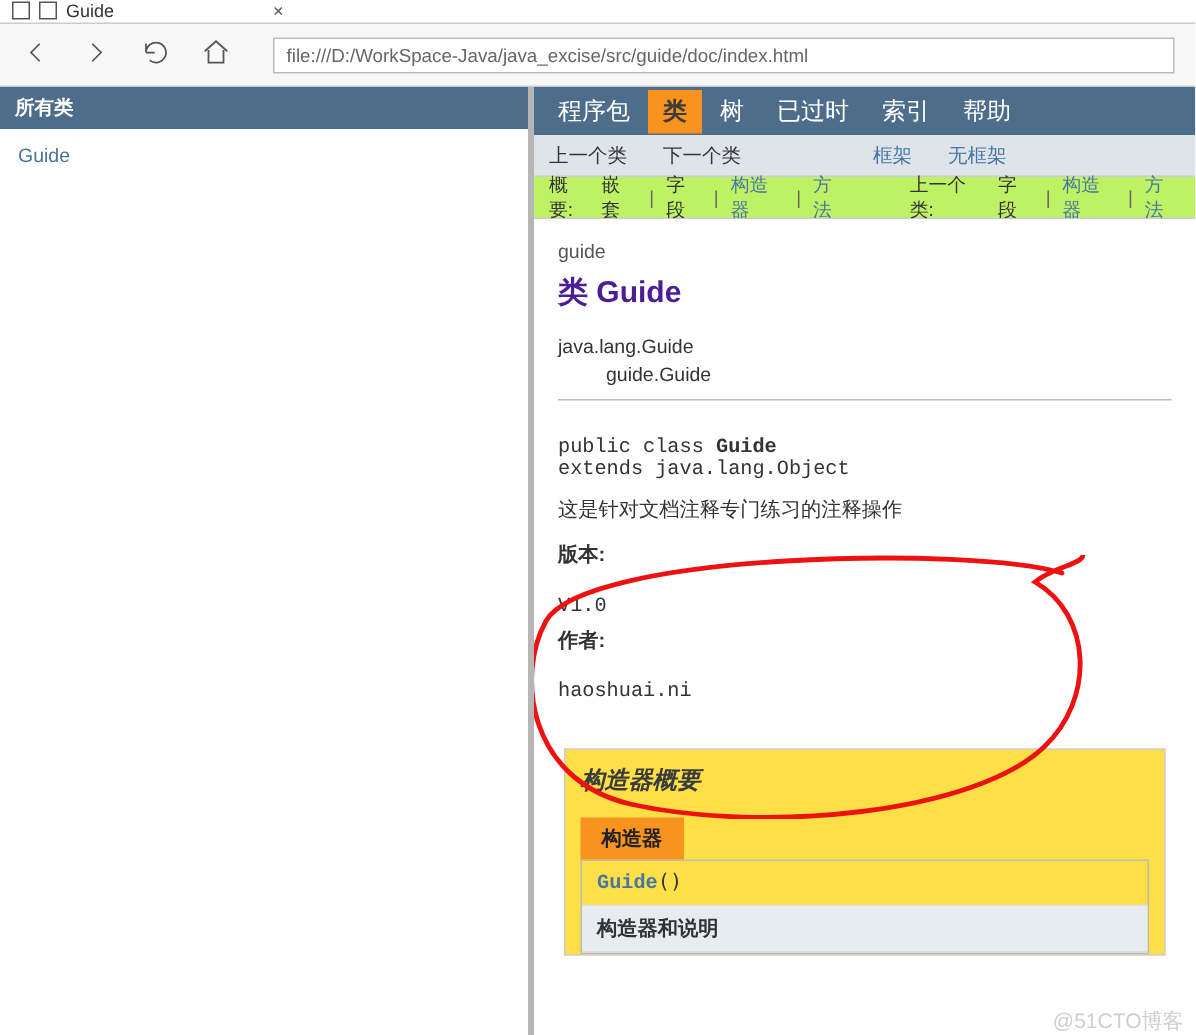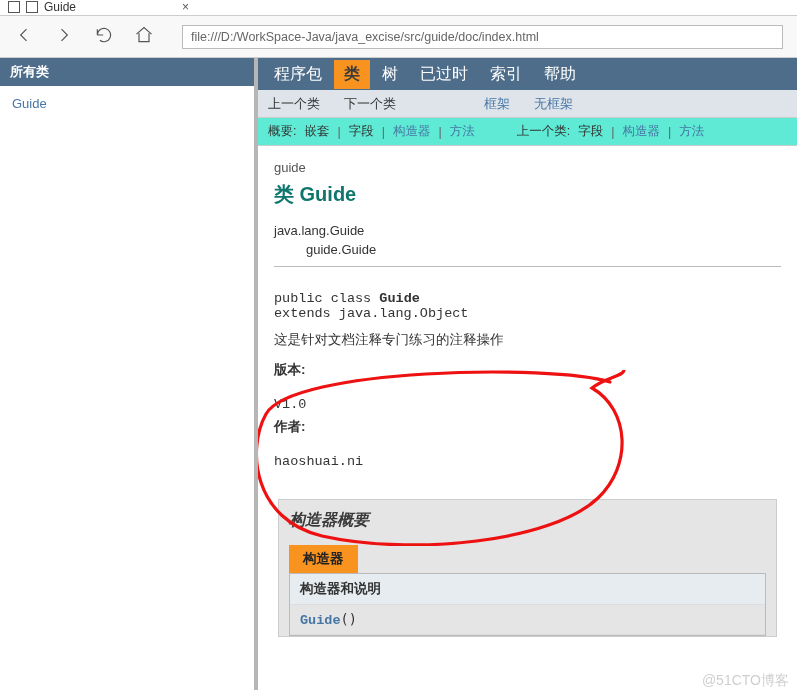--- a/index.html
+++ b/index.html
@@ -10,56 +10,56 @@
   .tab-fragment { display: flex; align-items: center; gap: 6px; padding: 0 8px; }
   .tab-fragment .sq { width:12px; height:12px; border:1px solid #555; display:inline-block; }
   .tab-fragment .close { margin-left: 100px; color:#555; }
 
   .nav-bar { height: 42px; display: flex; align-items: center; gap: 20px; padding: 0 14px; border-bottom: 1px solid #ccc; background:#f8f8f8; }
   .nav-bar svg { width: 20px; height: 20px; stroke: #555; fill: none; stroke-width: 1.4; }
   .addr { flex: 1; height: 24px; border: 1px solid #bbb; background: #fff; display: flex; align-items: center; padding: 0 8px; font-size: 12.5px; color: #666; margin-left: 8px; }
 
   
   .content { display: flex; height: calc(690px - 16px - 42px); }
-  .left-pane { width: 258px; border-right: 4px solid #b6b6b6; display:flex; flex-direction:column; }
+  .left-pane { width: 356px; border-right: 4px solid #b6b6b6; display:flex; flex-direction:column; }
   .left-head { background: #4d6d8b; color: #fff; font-weight: bold; height: 28px; line-height: 28px; padding: 0 10px; font-size: 13px; }
   .left-body { padding: 10px 12px; }
   .left-body a { color: #4776a5; text-decoration: none; font-size: 13px; }
 
   .right-pane { flex: 1; display:flex; flex-direction:column; background:#fff; overflow:hidden; }
   .right-tabs { background: #4d6d8b; height: 32px; display:flex; align-items:center; padding-left:6px; gap: 2px; color:#fff; font-size:16px; }
   .right-tabs .tab { padding: 4px 10px; color:#fff; cursor:pointer; }
   .right-tabs .tab.active { background: #f7931e; color:#3a3a3a; font-weight:bold; }
 
   .subnav1 { background:#dee4ea; height:28px; display:flex; align-items:center; padding:0 10px; gap:24px; color:#333; font-size:13px; border-bottom:1px solid #ccc;}
   .subnav1 span { color:#333; }
   .subnav1 a { color:#4776a5; text-decoration:none; }
 
-  .subnav2 { background:#5eead4; height:28px; display:flex; align-items:center; padding:0 10px; gap:8px; font-size:12.5px; color:#333; border-bottom:1px solid #ccc;}
+  .subnav2 { background:#bef264; height:28px; display:flex; align-items:center; padding:0 10px; gap:8px; font-size:12.5px; color:#333; border-bottom:1px solid #ccc;}
   .subnav2 a { color:#4776a5; text-decoration:none; }
   .subnav2 .sep { color:#666; }
   .subnav2 .gap { width:26px; display:inline-block; }
 
   .doc-body { padding: 14px 16px 0 16px; color:#333; position:relative; }
   .pkg { font-size: 13px; color:#555; }
-  .cls-h1 { font-size: 20px; font-weight: bold; margin: 6px 0 14px 0; color:#0f766e; }
+  .cls-h1 { font-size: 20px; font-weight: bold; margin: 6px 0 14px 0; color:#4c1d95; }
   .hier { font-size: 13px; line-height: 1.45; color:#333; }
   .hier .sub { padding-left: 32px; }
   .hr { border:0; border-bottom:1px solid #bbb; margin:6px 0 24px 0; }
 
   .sig { font-family: Consolas, "Courier New", monospace; font-size: 13.5px; margin-bottom: 10px; }
   .sig .kw-class { font-weight: bold; }
   .sig .line2 { display:block; }
 
   .desc { font-size: 13.5px; margin: 8px 0 12px 0; }
   .dl { font-size: 13.5px; }
   .dl .dt { font-weight: bold; margin-top: 6px; }
   .dl .dd { font-family: Consolas, "Courier New", monospace; margin: 18px 0 6px 0; }
 
-  .summary-box { border: 1px solid #ccc; margin: 30px 4px 0 4px; padding: 10px 10px 0 10px; background: #e5e5e5; }
+  .summary-box { border: 1px solid #ccc; margin: 30px 4px 0 4px; padding: 10px 10px 0 10px; background: #fde047; }
   .summary-title { font-size: 16px; font-style: italic; font-weight: bold; color: #3b3b3b; margin-bottom: 14px;}
   .ctor-badge { display:inline-block; background: #f7931e; color:#222; font-weight:bold; padding: 5px 14px; font-size: 13.5px; margin-bottom: 0; }
   .ctor-table { border:1px solid #bbb; width:100%; }
   .ctor-row { padding:6px 10px; border-bottom:1px solid #ddd; font-size:13.5px; }
   .ctor-row.head { background:#e7ecf0; font-weight:bold; color:#333; }
   .ctor-row a { color:#4776a5; font-family: Consolas, "Courier New", monospace; text-decoration:none; font-weight:bold;}
   .ctor-row .paren { font-family: Consolas, monospace; color:#333; }
 
   
   .anno { position:absolute; left: -6px; top: 224px; width: 380px; height: 176px; pointer-events:none; }
@@ -166,24 +166,24 @@
       </div>
 
       <svg class="anno" viewBox="0 0 380 176">
         <path d="M 358 12 C 300 -6, 40 -2, 14 44 C -6 80, 2 150, 70 166 C 160 186, 300 172, 346 128 C 380 96, 378 40, 340 18 C 352 8, 372 6, 372 0" stroke="#e11" stroke-width="3.2" fill="none" stroke-linecap="round"></path>
       </svg>
 
       <div class="summary-box">
         <div class="summary-title">构造器概要</div>
         <span class="ctor-badge">构造器</span>
         <div class="ctor-table">
-          <div class="ctor-row head">构造器和说明</div>
           <div class="ctor-row">
             <a href="#">Guide</a><span class="paren">()</span>
           </div>
+          <div class="ctor-row head">构造器和说明</div>
         </div>
       </div>
 
     </div>
   </div>
 </div>
 
 <div class="watermark">@51CTO博客</div>
 
 </body></html>

